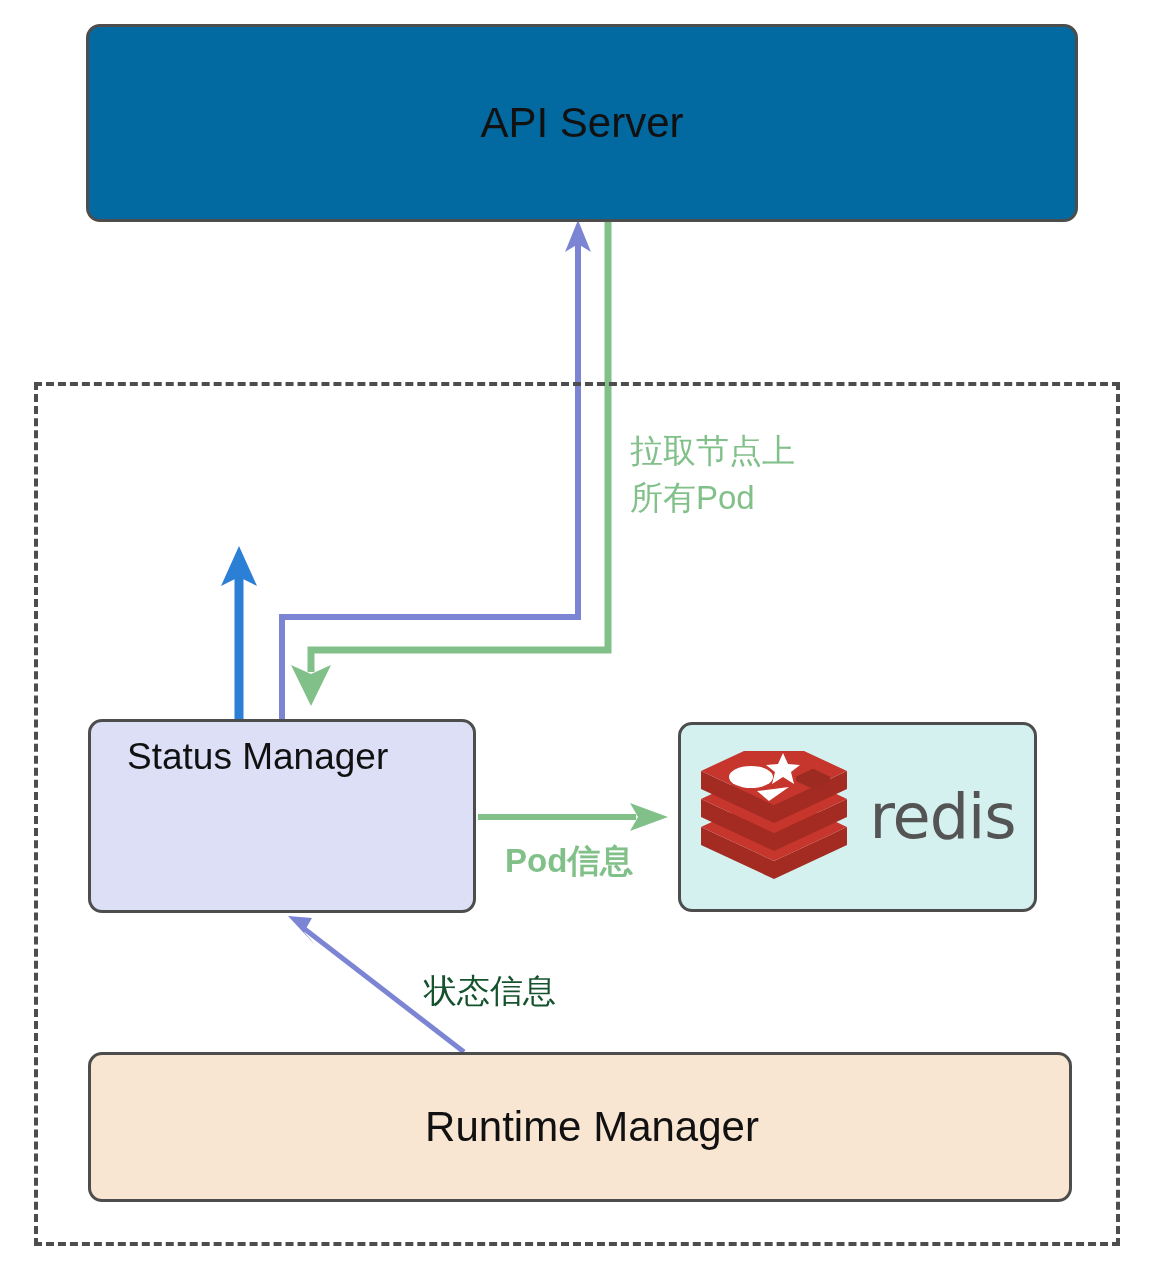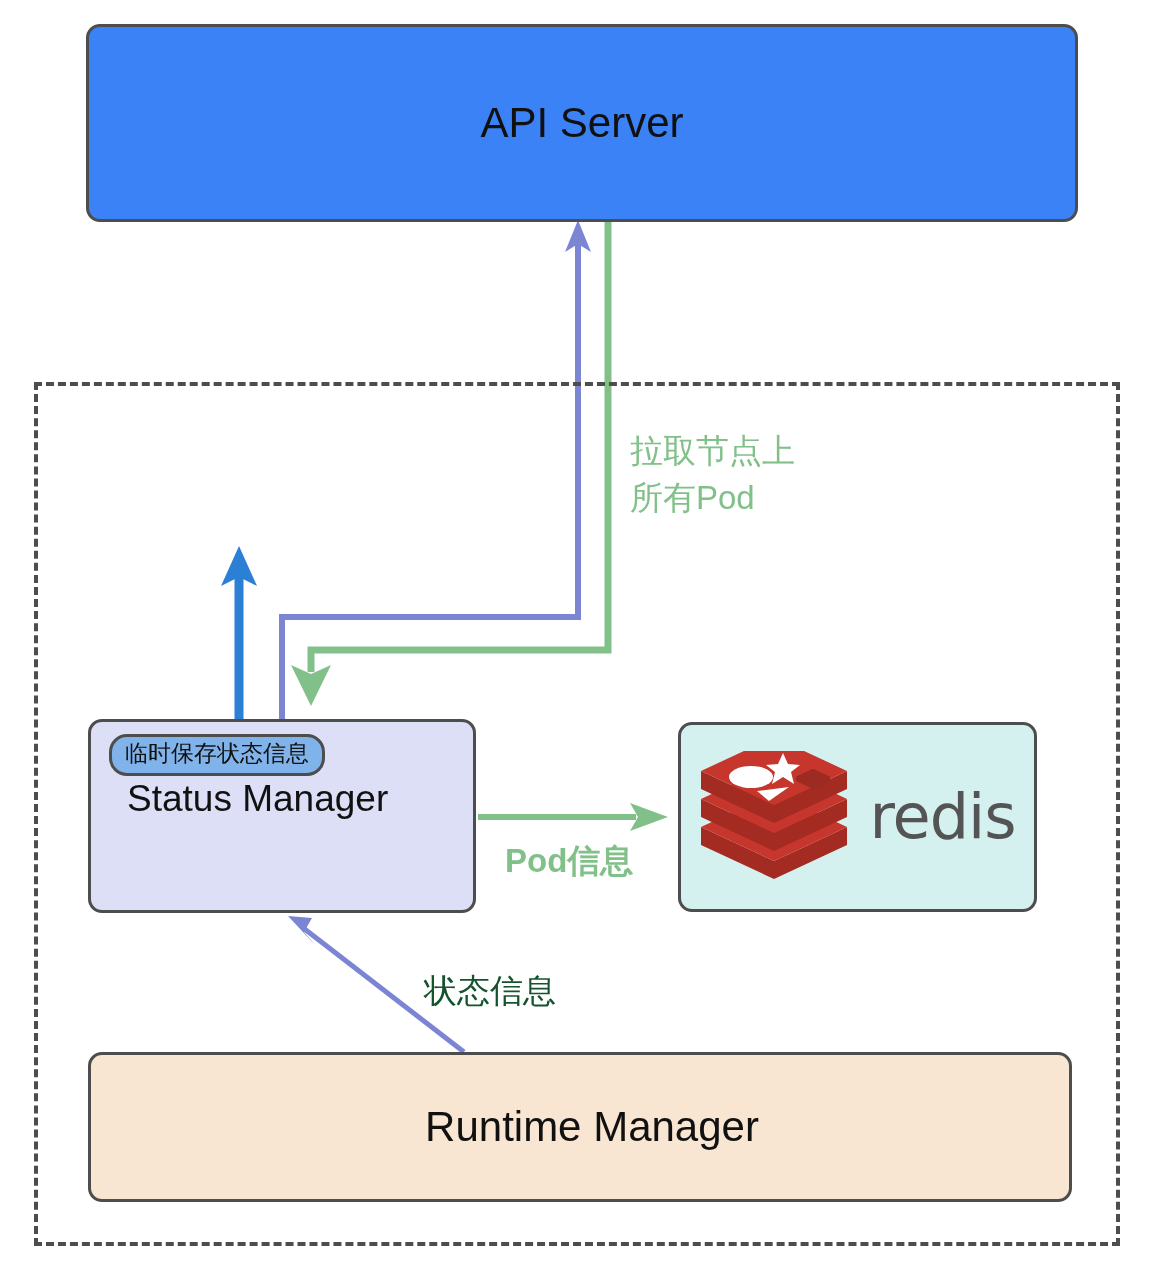--- a/index.html
+++ b/index.html
@@ -32,21 +32,21 @@
     line-height: 1.15;
     white-space: nowrap;
   }
 
   
   #api-server {
     left: 86px;
     top: 24px;
     width: 992px;
     height: 198px;
-    background: #3b82f6;
+    background: #0369a1;
   }
   #api-server .node-label { font-size: 42px; }
 
   
   #node-boundary {
     position: absolute;
     left: 34px;
     top: 382px;
     width: 1086px;
     height: 864px;
@@ -205,21 +205,20 @@
   </svg>
 
   <div id="node-boundary"></div>
 
   <div class="node" id="api-server">
     <div class="node-label">API Server</div>
   </div>
 
 
   <div class="node" id="status-manager">
-    <div id="status-badge">临时保存状态信息</div>
     <div class="sm-title">Status Manager</div>
   </div>
 
   <div class="node" id="redis-node">
     <div id="redis-logo-wrap">
       <span>
         <svg width="150" height="128" viewBox="0 0 150 128" xmlns="http://www.w3.org/2000/svg">
 
           <polygon points="75,128 2,94 2,76 75,110 148,76 148,94" fill="#a32b22"></polygon>
           <polygon points="2,76 75,42 148,76 75,110" fill="#c6362c"></polygon>

